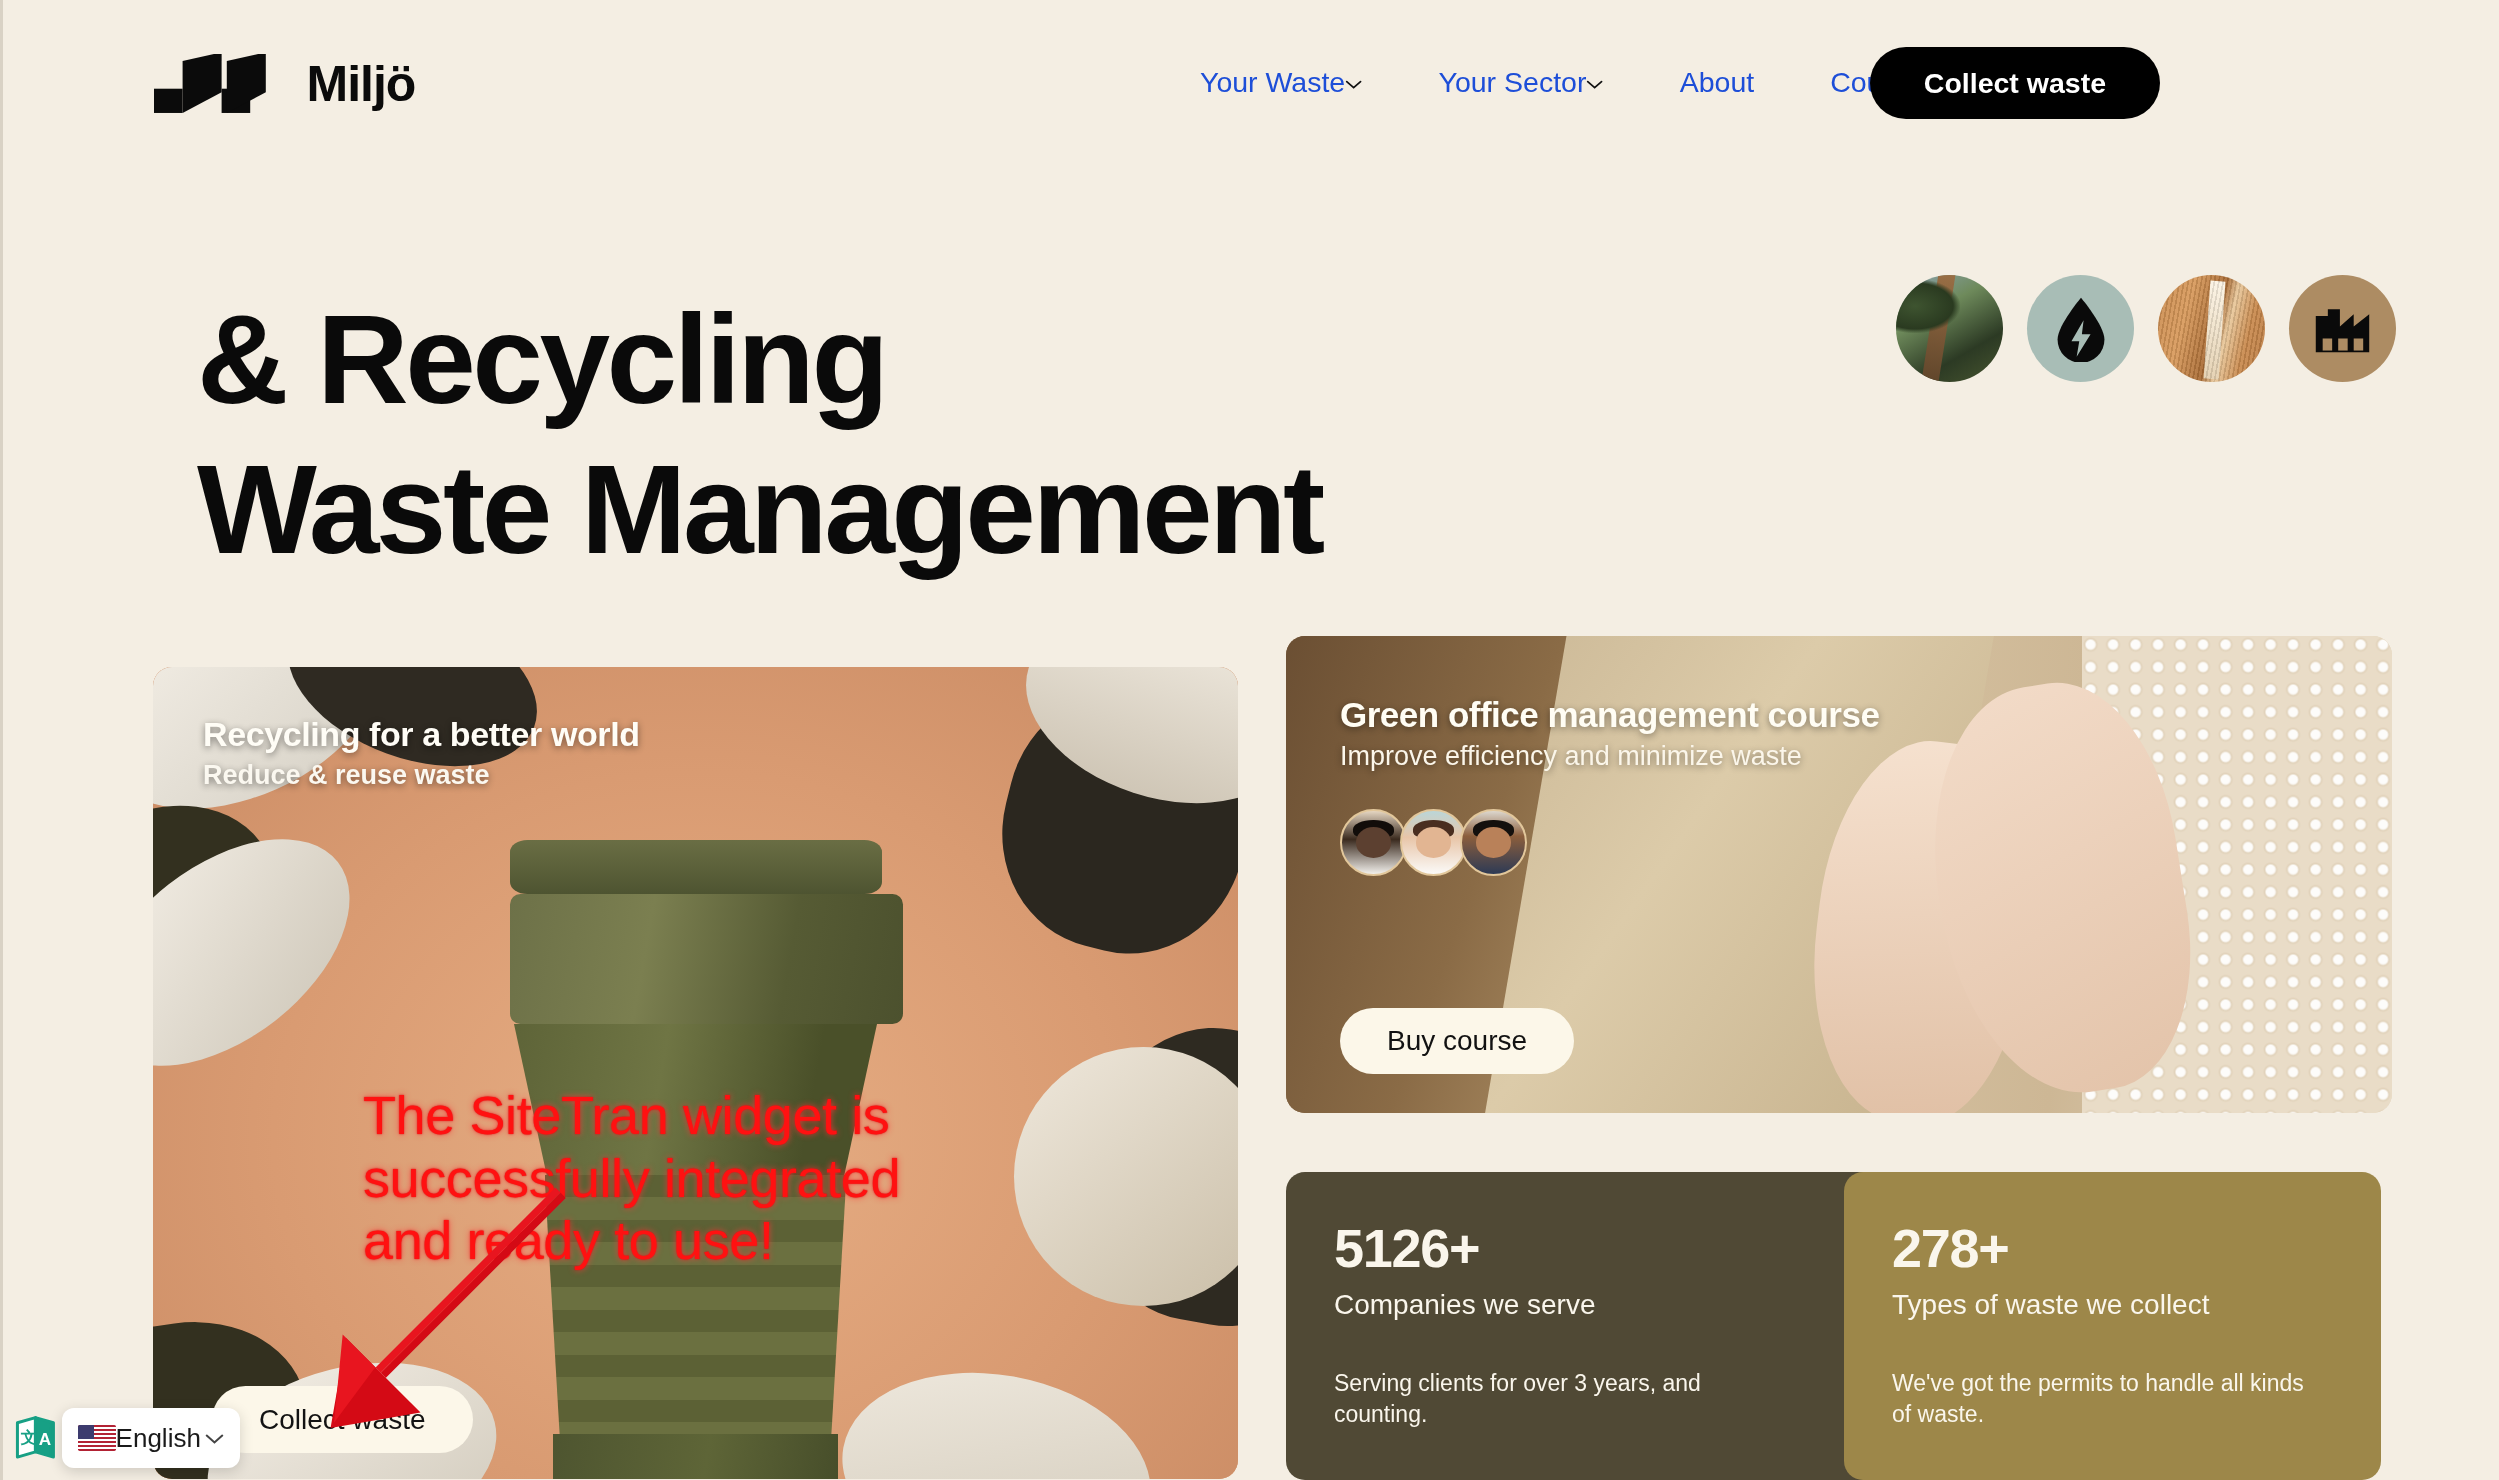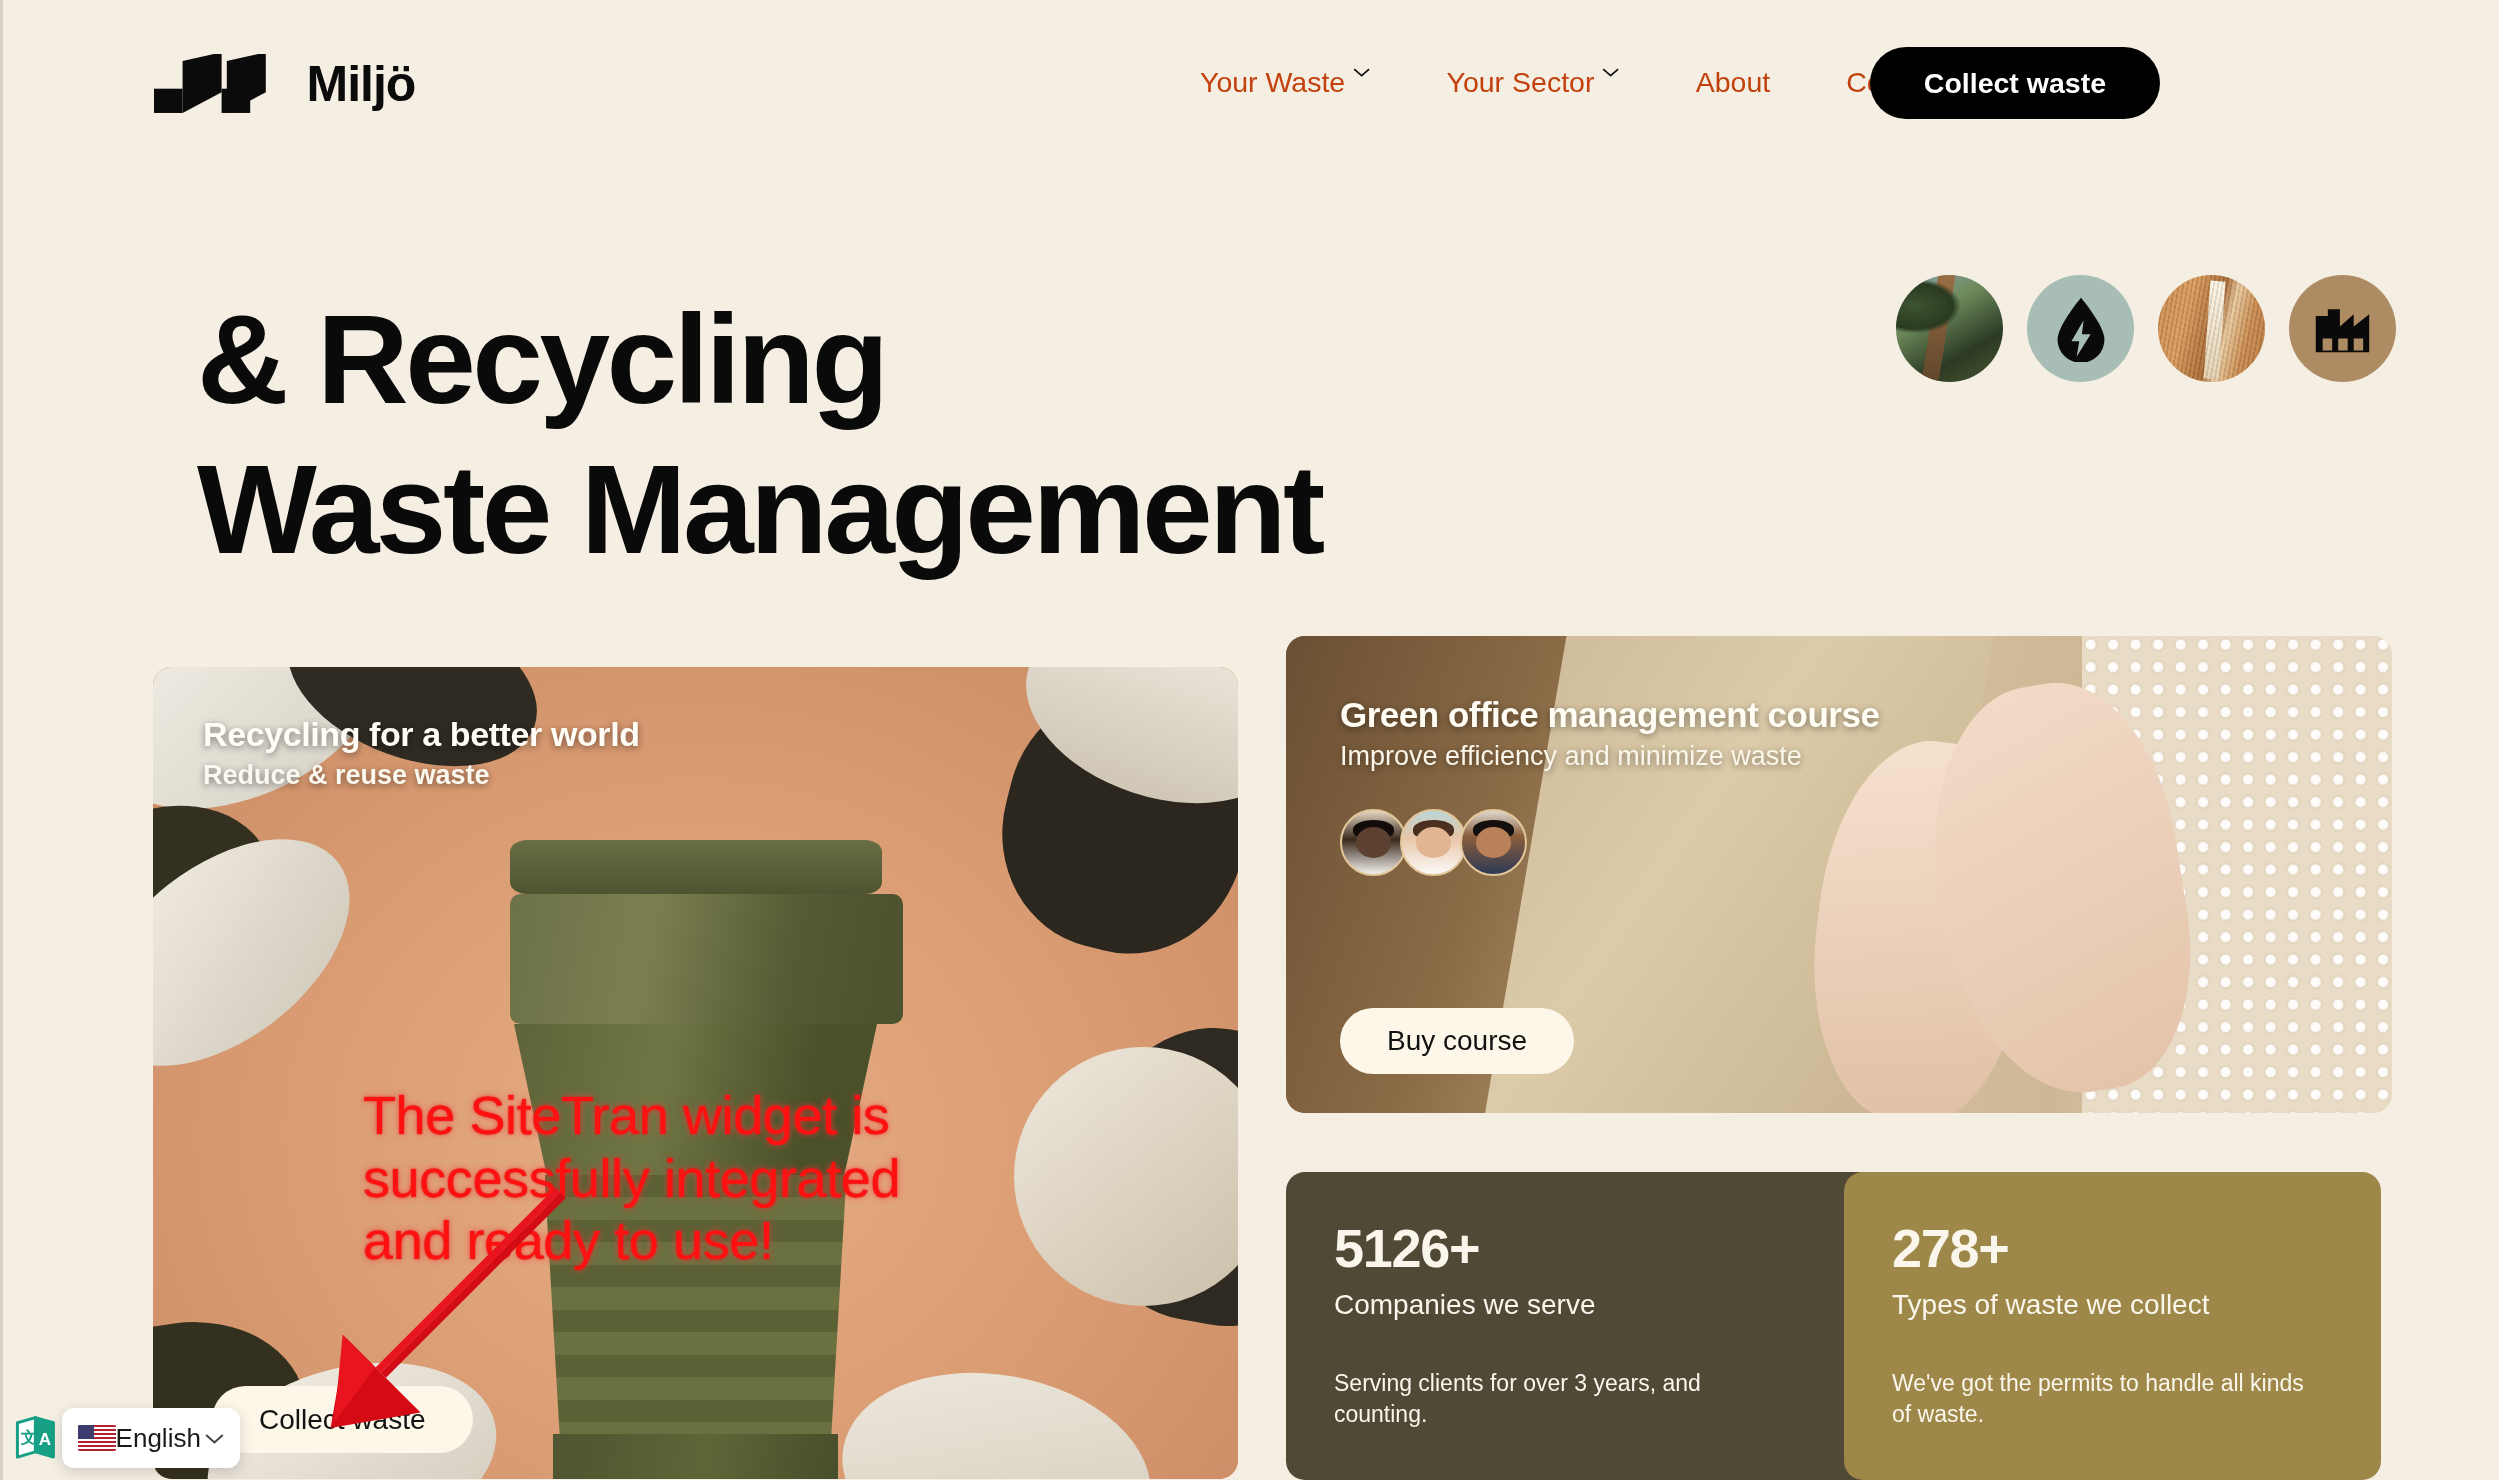--- a/index.html
+++ b/index.html
@@ -16,22 +16,22 @@
   .header {
     position: absolute; top: 0; left: 0; width: 2272px; height: 169px;
     display: flex; align-items: center;
   }
   .brand { position: absolute; left: 154px; top: 54px; display: flex; align-items: center; gap: 22.5px; }
   .logo-mark { width: 130px; height: 59px; display: block; }
   .brand-name { font-size: 50px; font-weight: 700; color: #0B0B0B; letter-spacing: -1px; line-height: 1; }
 
   .nav { position: absolute; left: 1162px; top: 57px; display: flex; align-items: center; gap: 0; }
   .nav-item {
-    display: flex; align-items: flex-start; gap: 8px;
-    font-size: 28.5px; color: #c2410c; font-weight: 400;
+    display: flex; align-items: center; gap: 0;
+    font-size: 28.5px; color: #1d4ed8; font-weight: 400;
     padding: 8.6px 38px; cursor: pointer; white-space: nowrap;
   }
   .chev { display: inline-block; width: 17.3px; height: 10.4px; position: relative; top: 1.7px; }
   .chev svg { display: block; }
 
   .cta-top {
     position: absolute; right: 112px; top: 47px;
     background: #000; color: #fff; border: none; border-radius: 52px;
     font-size: 28.5px; font-weight: 700; font-family: "Liberation Sans", sans-serif;
     padding: 0 54px; height: 72px; cursor: pointer; white-space: nowrap;

